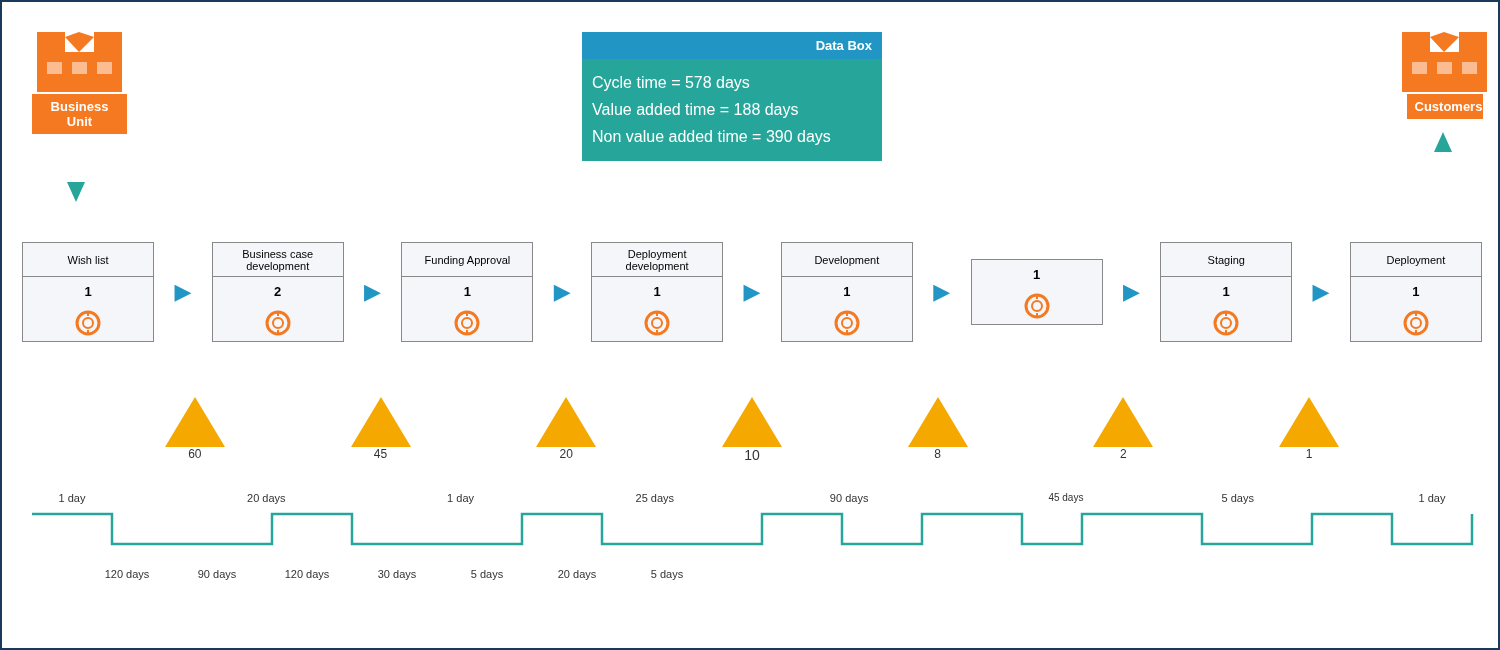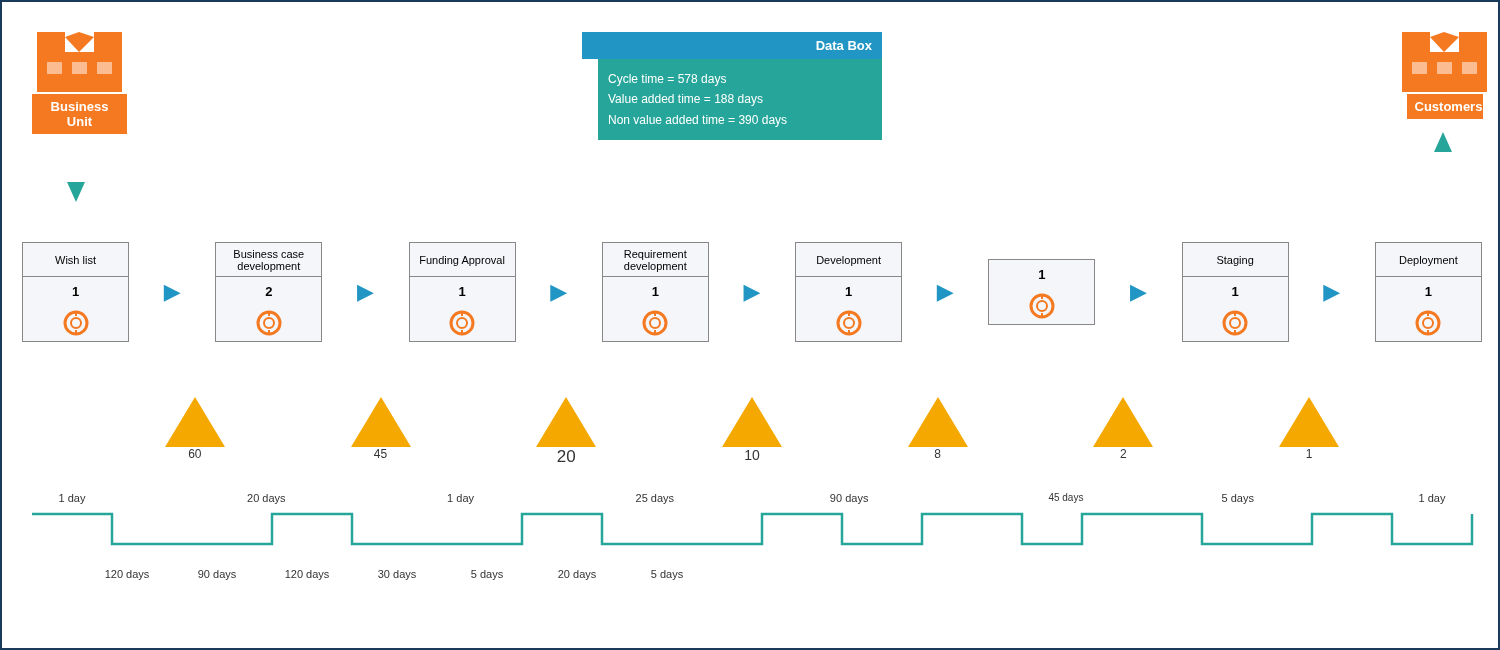--- a/index.html
+++ b/index.html
@@ -51,44 +51,43 @@
       background: #2196c4;
       color: white;
       font-size: 13px;
       font-weight: bold;
       padding: 6px 10px;
       text-align: right;
     }
     .data-box-body {
       background: #26a69a;
       color: white;
-      font-size: 12px;
+      font-size: 16px;
       padding: 10px 10px;
       line-height: 1.7;
-      margin-left: 16px;
     }
 
     
     .process-row {
       position: absolute;
       top: 240px;
       left: 20px;
       right: 20px;
       display: flex;
       align-items: center;
       justify-content: space-between;
     }
 
     .process-box {
       display: flex;
       flex-direction: column;
       border: 1px solid #888;
       background: #f5f6fa;
       min-width: 100px;
-      width: 107px;
+      width: 132px;
     }
     .process-box-header {
       border-bottom: 1px solid #888;
       padding: 4px 4px;
       font-size: 11px;
       text-align: center;
       min-height: 34px;
       display: flex;
       align-items: center;
       justify-content: center;
@@ -221,21 +220,21 @@
           <line x1="15" y1="3" x2="15" y2="7" stroke="#f47920" stroke-width="2"></line>
           <line x1="15" y1="21" x2="15" y2="25" stroke="#f47920" stroke-width="2"></line>
         </svg>
       </div>
     </div>
 
     <span class="flow-arrow">▶</span>
 
     <div class="process-box">
       <div class="process-box-header">
-        <span>Requirement development</span>
+        <span>Deployment development</span>
       </div>
       <div class="process-box-body">1</div>
       <div class="process-box-icon">
         <svg width="30" height="28" viewBox="0 0 30 28">
           <circle cx="15" cy="14" r="11" fill="none" stroke="#f47920" stroke-width="3"></circle>
           <circle cx="15" cy="14" r="5" fill="none" stroke="#f47920" stroke-width="2"></circle>
           <line x1="15" y1="3" x2="15" y2="7" stroke="#f47920" stroke-width="2"></line>
           <line x1="15" y1="21" x2="15" y2="25" stroke="#f47920" stroke-width="2"></line>
         </svg>
       </div>
@@ -318,21 +317,21 @@
     <div style="display:flex;flex-direction:column;align-items:center;">
       <svg width="60" height="50" viewBox="0 0 60 50">
           <polygon points="30,0 60,50 0,50" fill="#f5a800"></polygon>
         </svg>
       <span style="font-size:12px;color:#333;">45</span>
     </div>
     <div style="display:flex;flex-direction:column;align-items:center;">
       <svg width="60" height="50" viewBox="0 0 60 50">
           <polygon points="30,0 60,50 0,50" fill="#f5a800"></polygon>
         </svg>
-      <span style="font-size:17px;color:#333;">20</span>
+      <span style="font-size:12px;color:#333;">20</span>
     </div>
     <div style="display:flex;flex-direction:column;align-items:center;">
       <svg width="60" height="50" viewBox="0 0 60 50">
           <polygon points="30,0 60,50 0,50" fill="#f5a800"></polygon>
         </svg>
       <span style="font-size:14px;color:#333;">10</span>
     </div>
     <div style="display:flex;flex-direction:column;align-items:center;">
       <svg width="60" height="50" viewBox="0 0 60 50">
           <polygon points="30,0 60,50 0,50" fill="#f5a800"></polygon>

